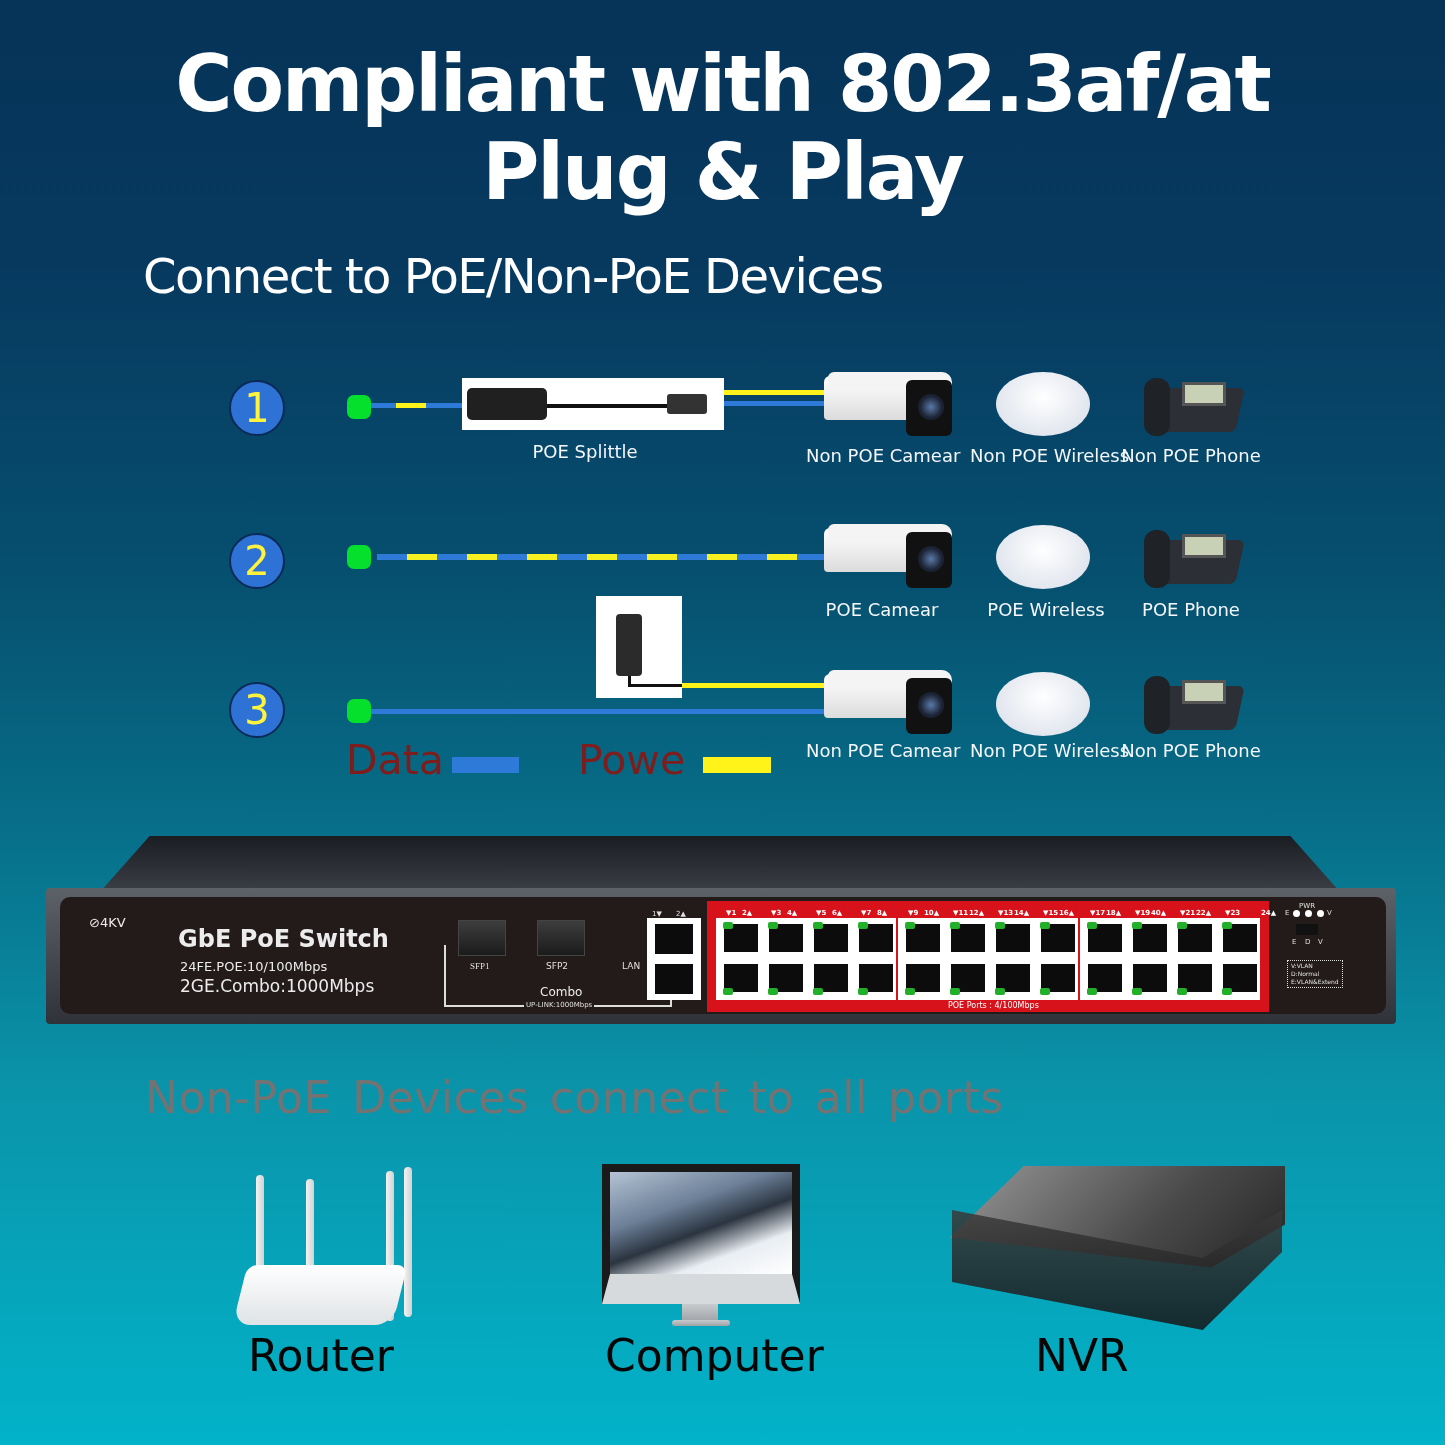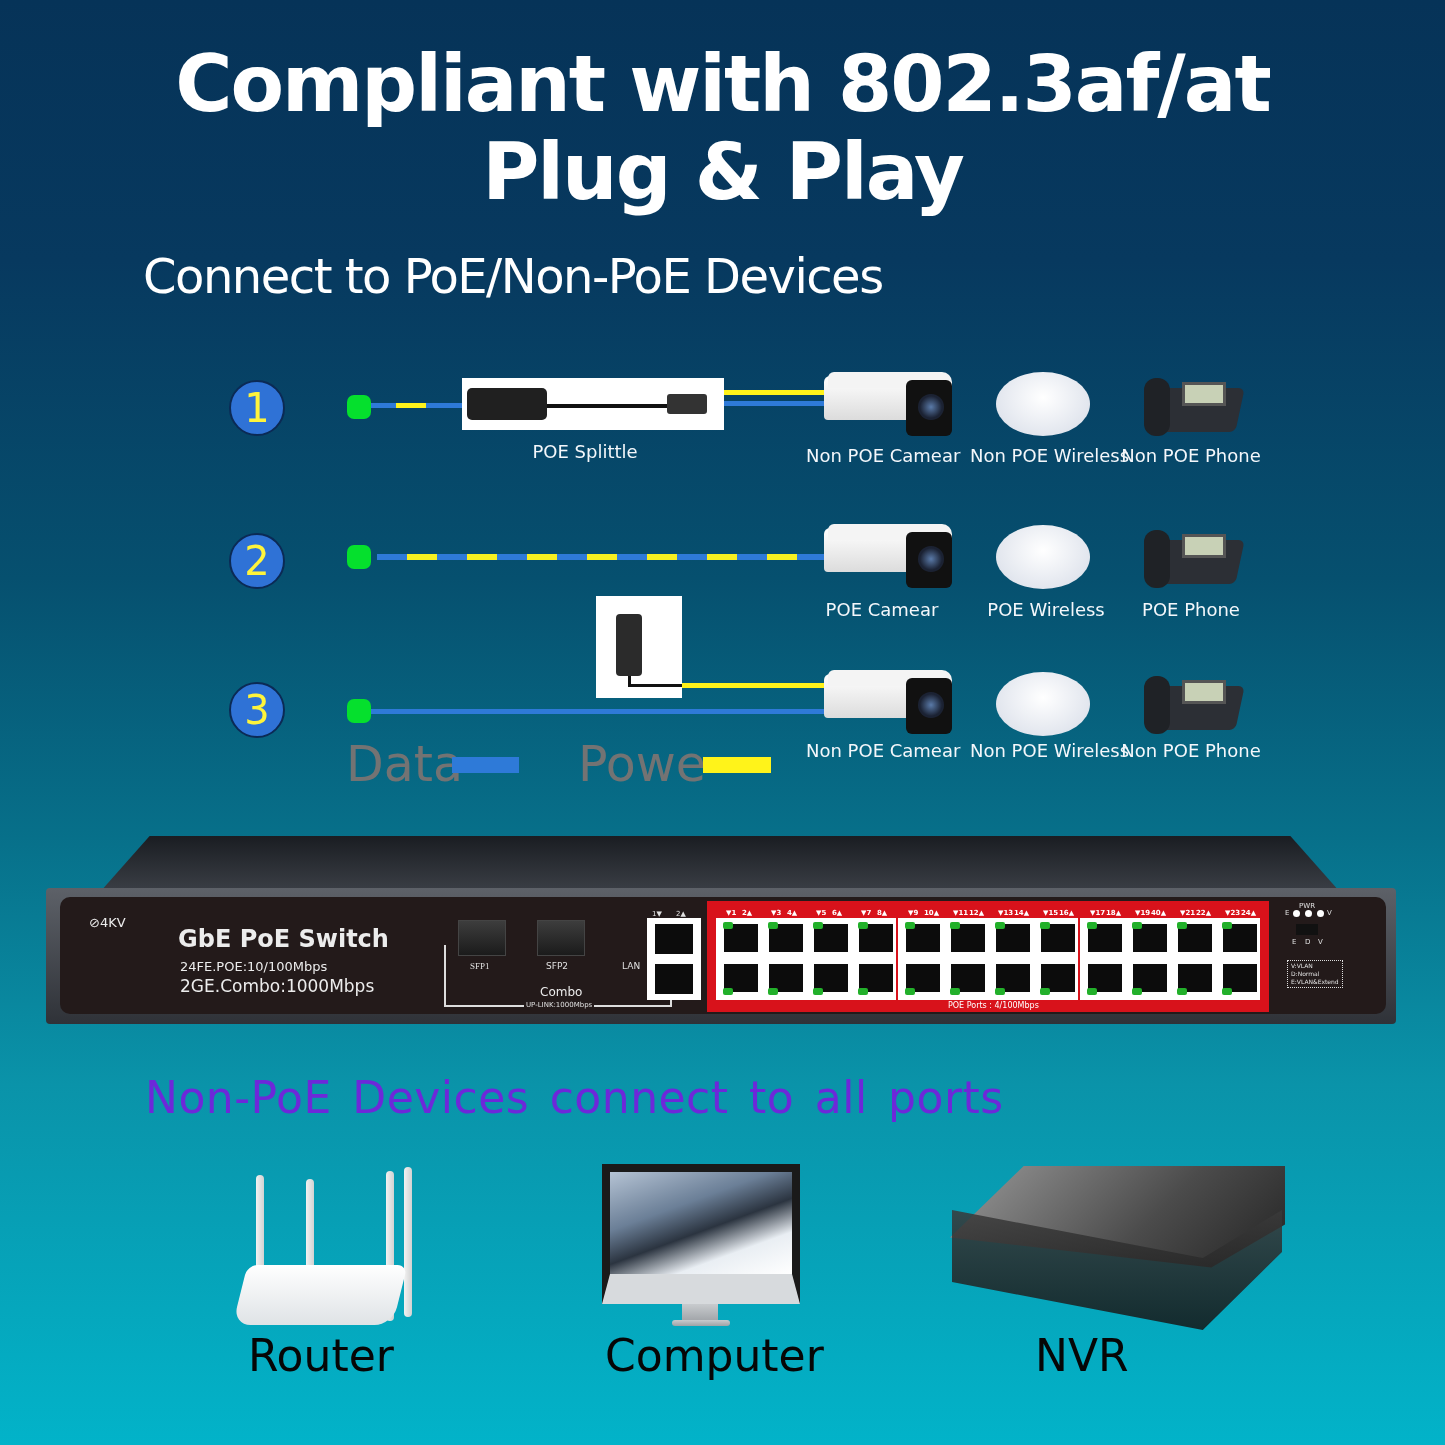--- a/index.html
+++ b/index.html
@@ -45,21 +45,21 @@
   }
   .cam-visor { position:absolute; left:4px; top:0; width:124px; height:16px; background:#f4f4f4; border-radius:6px 10px 2px 2px; }
   .cam-front { position:absolute; left:82px; top:8px; width:46px; height:56px; background:#111; border-radius:6px; }
   .cam-lens { position:absolute; left:94px; top:22px; width:26px; height:26px; border-radius:50%; background: radial-gradient(#5a7aa8, #1b2233 60%); }
   .ap { width: 94px; height: 64px; border-radius: 50%; background: radial-gradient(ellipse at 50% 40%, #ffffff, #e2e6ee 70%, #c9cfd9); }
   .phone { width: 100px; height: 70px; }
   .phone-base { position:absolute; left:10px; top:18px; width:88px; height:44px; background:#2c2f35; border-radius: 6px; transform: skewX(-12deg); }
   .phone-screen { position:absolute; left:40px; top:12px; width:44px; height:24px; background:#c8d1b6; border:3px solid #555; }
   .phone-handset { position:absolute; left:2px; top:8px; width:26px; height:58px; background:#1f2226; border-radius: 12px; }
 
-  .legend-text { font-size: 49px; color: #737373; }
+  .legend-text { font-size: 41px; color: #7f1d1d; }
 
   .switch-top {
     left: 100px; top: 836px; width: 1240px; height: 56px;
     background: linear-gradient(#1a1d22, #3b3f46);
     clip-path: polygon(4% 0, 96% 0, 100% 100%, 0 100%);
   }
   .switch-front {
     left: 46px; top: 888px; width: 1350px; height: 136px;
     background: linear-gradient(#5d6168, #2f3238);
     border-radius: 4px;
@@ -71,21 +71,21 @@
   .sw-text { color: #ececec; white-space: nowrap; }
   .sfp { width: 48px; height: 36px; background: linear-gradient(#3d3d3d, #1b1b1b); border: 1px solid #444; }
   .lan-box { background:#fff; }
   .rj45 { background:#0c0c0c; position:absolute; }
   .poe-red { background: #d8121b; }
   .poe-white { background: #fff; position:absolute; }
   .led { position:absolute; width:10px; height:7px; background:#22b02a; border-radius:2px; }
   .port-label { position:absolute; font-size: 7px; color:#fff; font-weight: bold; white-space:nowrap; }
   .tiny { font-size: 9px; color:#e0e0e0; white-space:nowrap; }
 
-  .bottom-title { left: 145px; top: 1072px; font-size: 44px; color: #6d28d9; letter-spacing: 0.5px; word-spacing: 6px; }
+  .bottom-title { left: 145px; top: 1072px; font-size: 44px; color: #737373; letter-spacing: 0.5px; word-spacing: 6px; }
   .bottom-label { font-size: 44px; color: #060606; }
 
   
   .router-body { background: linear-gradient(#ffffff, #dfe3e6); border-radius: 10px 10px 18px 18px; }
   .antenna { position:absolute; width:8px; background: linear-gradient(to right,#f2f2f2,#d2d2d2); border-radius:4px; }
   
   .monitor { background: #111; border: 8px solid #1a1a1a; border-bottom: 30px solid #d7dadd; }
   .screen-img { width:100%; height:100%; background: linear-gradient(160deg, #b5c3d4 0%, #6b7f97 35%, #2b3440 55%, #e9eef3 75%, #ffffff 100%); }
   .stand { background: linear-gradient(#c8cbce, #9ea2a6); }
   
@@ -272,21 +272,21 @@
     <div class="led" style="left: 1132px; top: 922px;"></div>
     <div class="rj45" style="left: 1133px; top: 964px; width: 34px; height: 28px;"></div>
     <div class="led" style="left: 1132px; top: 988px;"></div>
     <div class="port-label" style="left: 1180px; top: 909px;">▼21</div>
     <div class="port-label" style="left: 1196px; top: 909px;">22▲</div>
     <div class="rj45" style="left: 1178px; top: 924px; width: 34px; height: 28px;"></div>
     <div class="led" style="left: 1177px; top: 922px;"></div>
     <div class="rj45" style="left: 1178px; top: 964px; width: 34px; height: 28px;"></div>
     <div class="led" style="left: 1177px; top: 988px;"></div>
     <div class="port-label" style="left: 1225px; top: 909px;">▼23</div>
-    <div class="port-label" style="left: 1241px; top: 909px;">24▲</div>
+    <div class="port-label" style="left: 1241px; top: 909px; padding-left: 20px;">24▲</div>
     <div class="rj45" style="left: 1223px; top: 924px; width: 34px; height: 28px;"></div>
     <div class="led" style="left: 1222px; top: 922px;"></div>
     <div class="rj45" style="left: 1223px; top: 964px; width: 34px; height: 28px;"></div>
     <div class="led" style="left: 1222px; top: 988px;"></div>
   </div>
 
 <div class="abs tiny" style="left:948px;top:1001px;font-size:8px;color:#fff;">POE Ports : 4/100Mbps</div>
 
 <div class="abs tiny" style="left:1299px;top:902px;font-size:7px;">PWR</div>
 <div class="abs tiny" style="left:1285px;top:909px;font-size:7px;">E</div>

